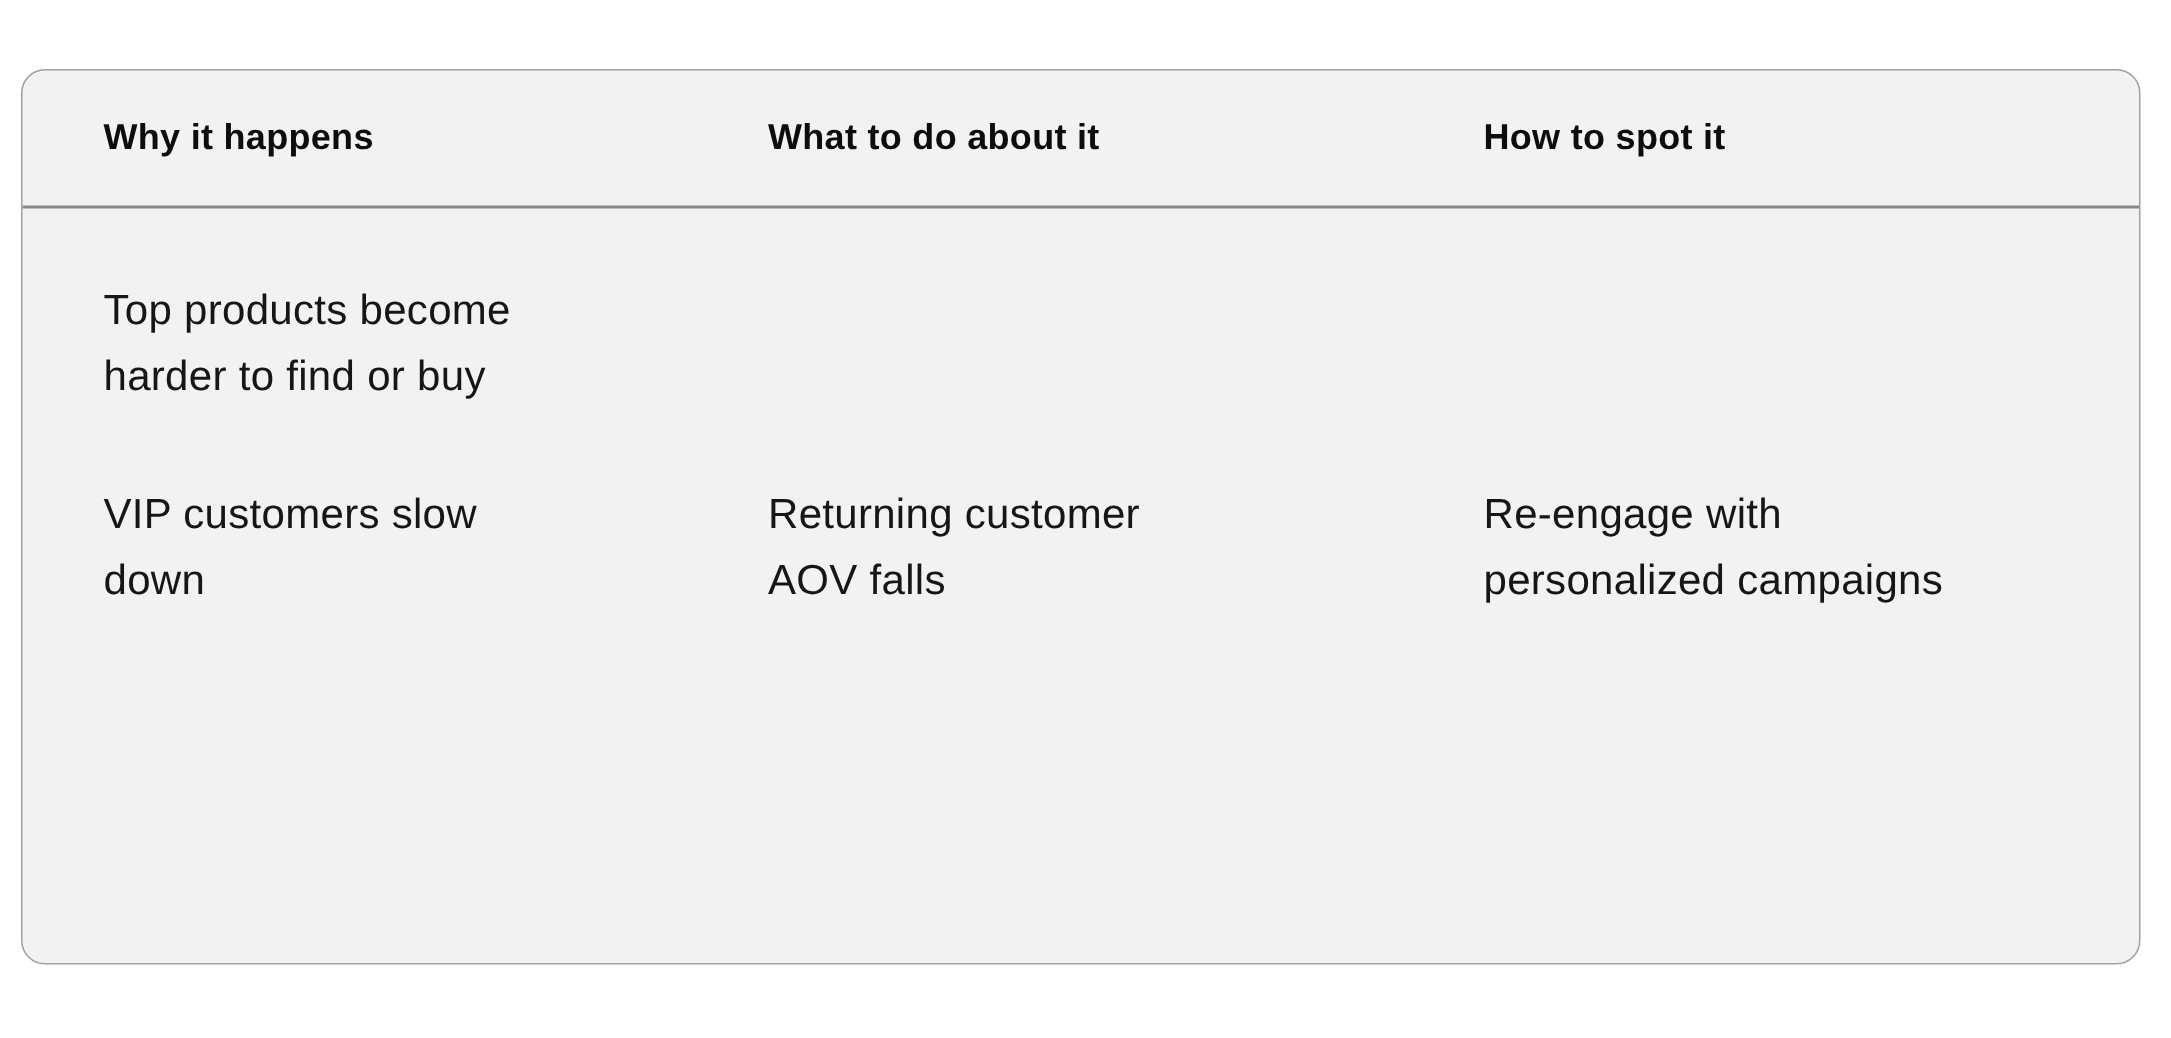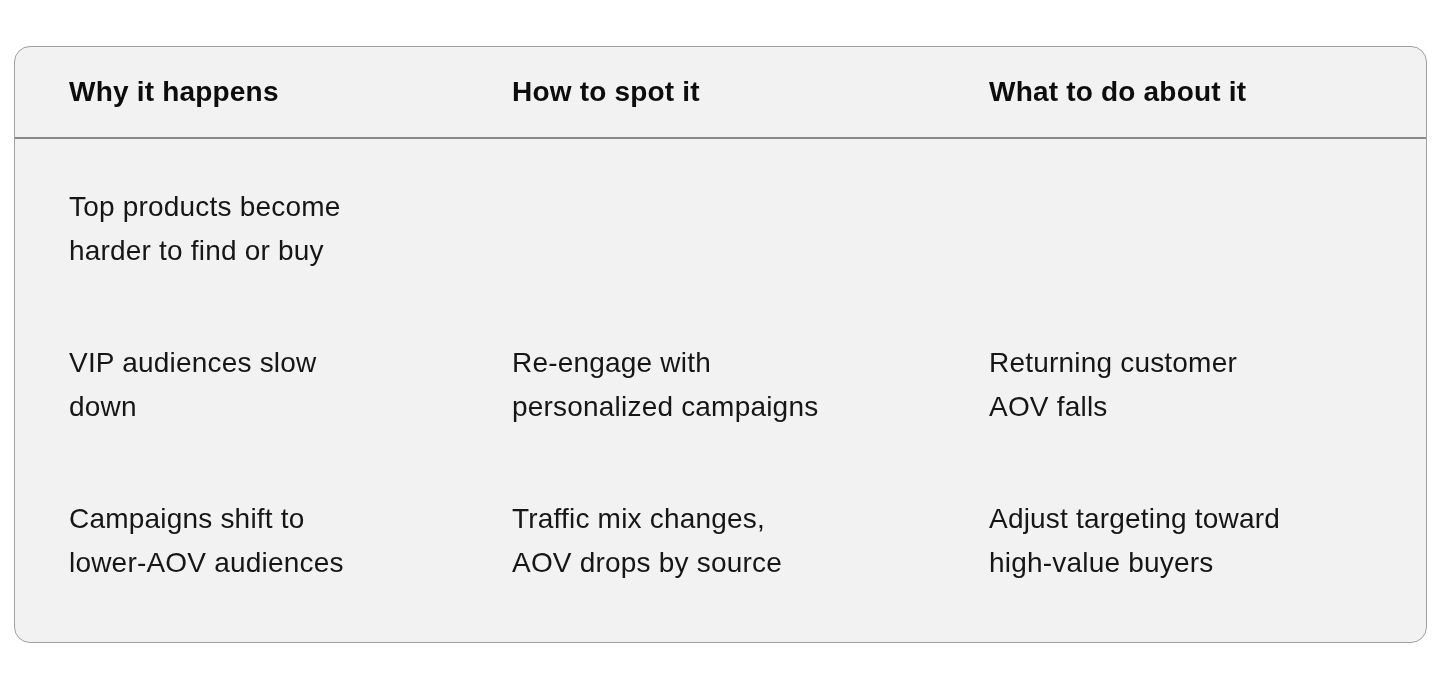--- a/index.html
+++ b/index.html
@@ -24,29 +24,29 @@
   .header-row {
     display: grid;
     grid-template-columns: 443px 477px 1fr;
     align-items: center;
     height: 92px;
     padding-left: 54px;
     padding-right: 30px;
     border-bottom: 2px solid #8a8a8a;
   }
   .header-cell {
-    font-size: 28px;
+    font-size: 24px;
     font-weight: 700;
     color: #0d0d0d;
     letter-spacing: 0.2px;
   }
   .body {
     padding: 46px 30px 50px 54px;
     display: grid;
-    row-gap: 68px;
+    row-gap: 48px;
   }
   .row {
     display: grid;
     grid-template-columns: 443px 477px 1fr;
   }
   .cell {
     font-size: 28px;
     font-weight: 400;
     color: #161616;
     line-height: 44px;
@@ -54,43 +54,35 @@
     letter-spacing: 0.2px;
   }
 </style>
 </head>
 <body>
 
 <div class="card">
 
   <div class="header-row">
     <div class="header-cell">Why it happens</div>
+    <div class="header-cell">What to do about it</div>
     <div class="header-cell">How to spot it</div>
-    <div class="header-cell">What to do about it</div>
   </div>
 
   <div class="body">
 
     <div class="row">
       <div class="cell">Top products become
 harder to find or buy</div>
     </div>
 
     <div class="row">
-      <div class="cell">VIP audiences slow
+      <div class="cell">VIP customers slow
 down</div>
+      <div class="cell">Returning customer
+AOV falls</div>
       <div class="cell">Re-engage with
 personalized campaigns</div>
-      <div class="cell">Returning customer
-AOV falls</div>
     </div>
 
-    <div class="row">
-      <div class="cell">Campaigns shift to
-lower-AOV audiences</div>
-      <div class="cell">Traffic mix changes,
-AOV drops by source</div>
-      <div class="cell">Adjust targeting toward
-high-value buyers</div>
-    </div>
 
   </div>
 </div>
 
 </body></html>

